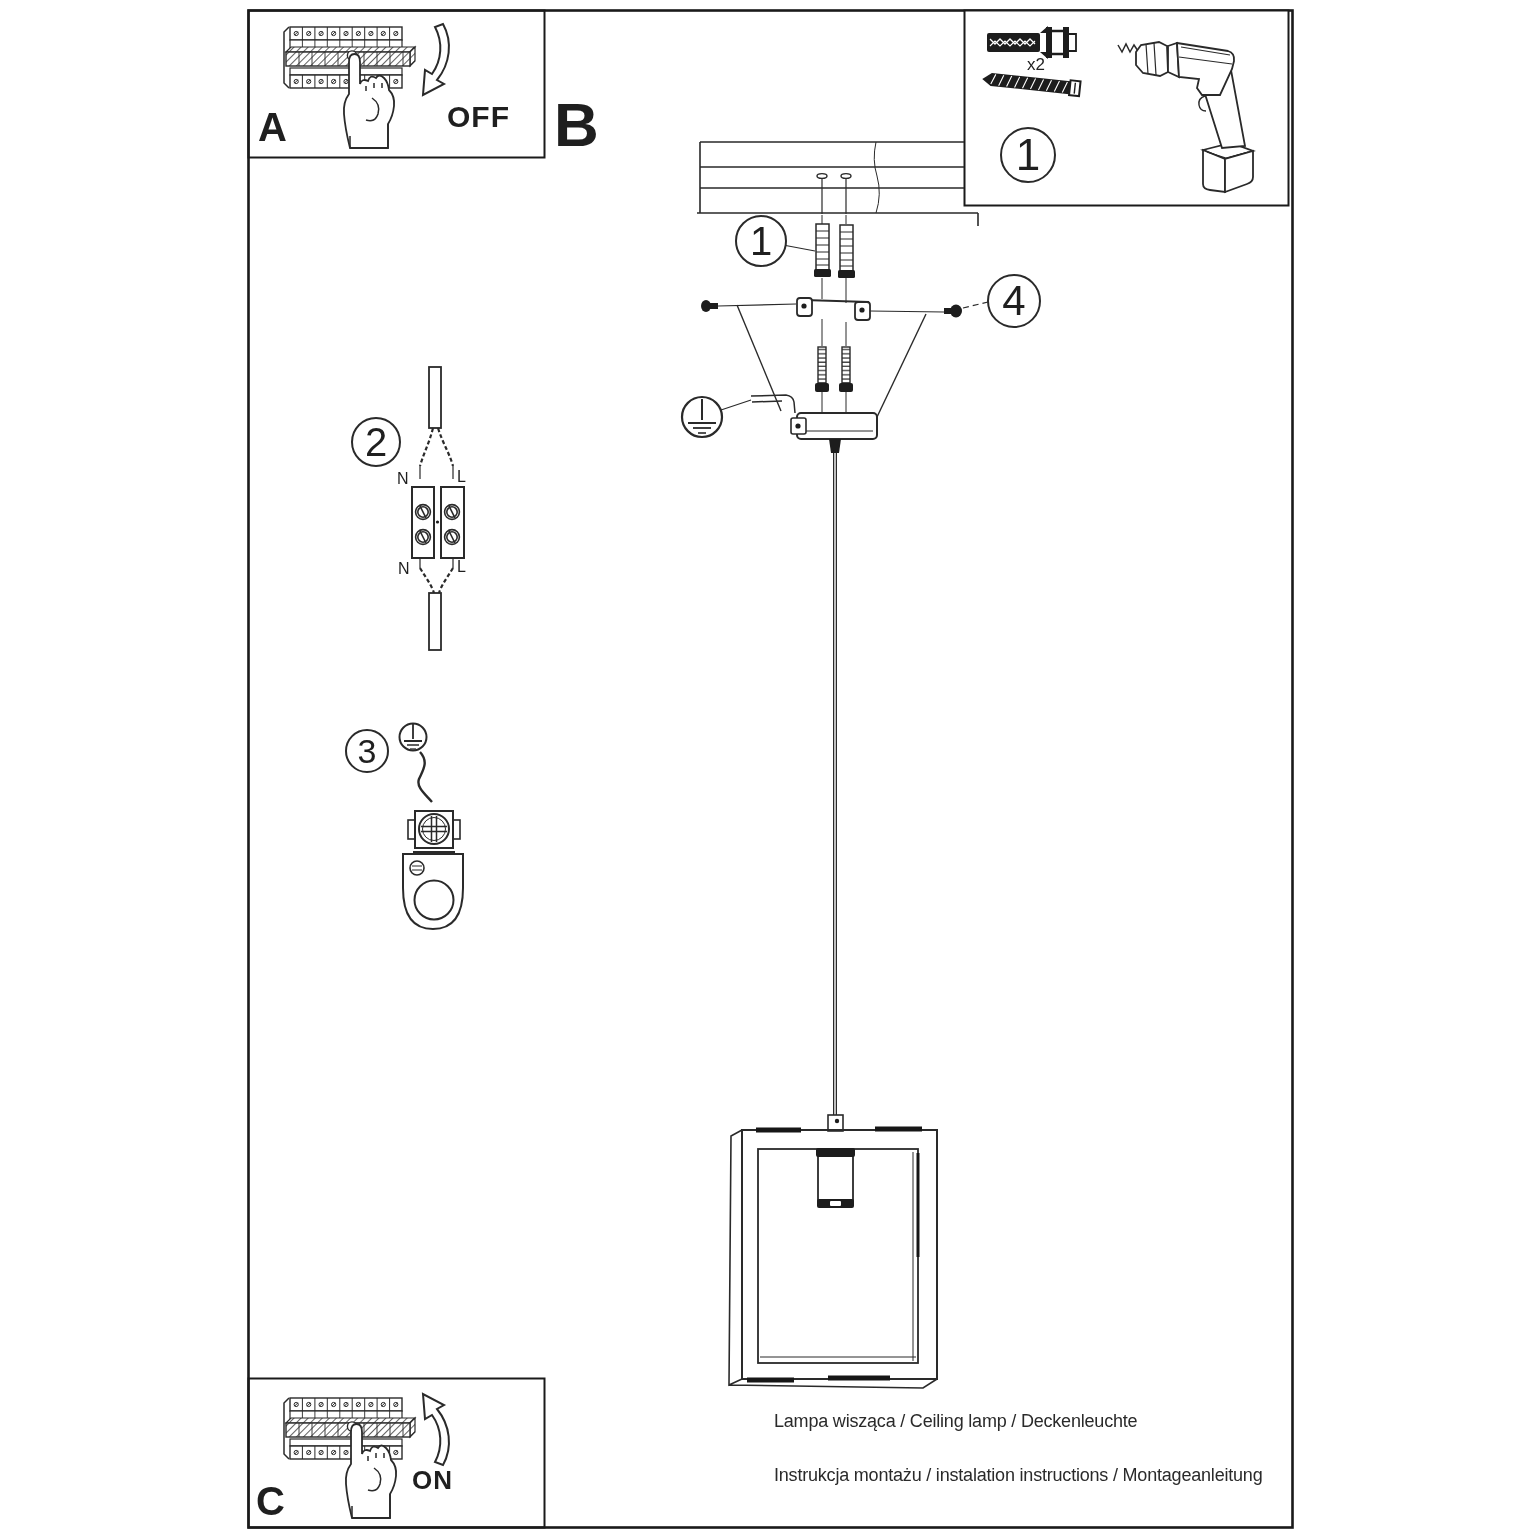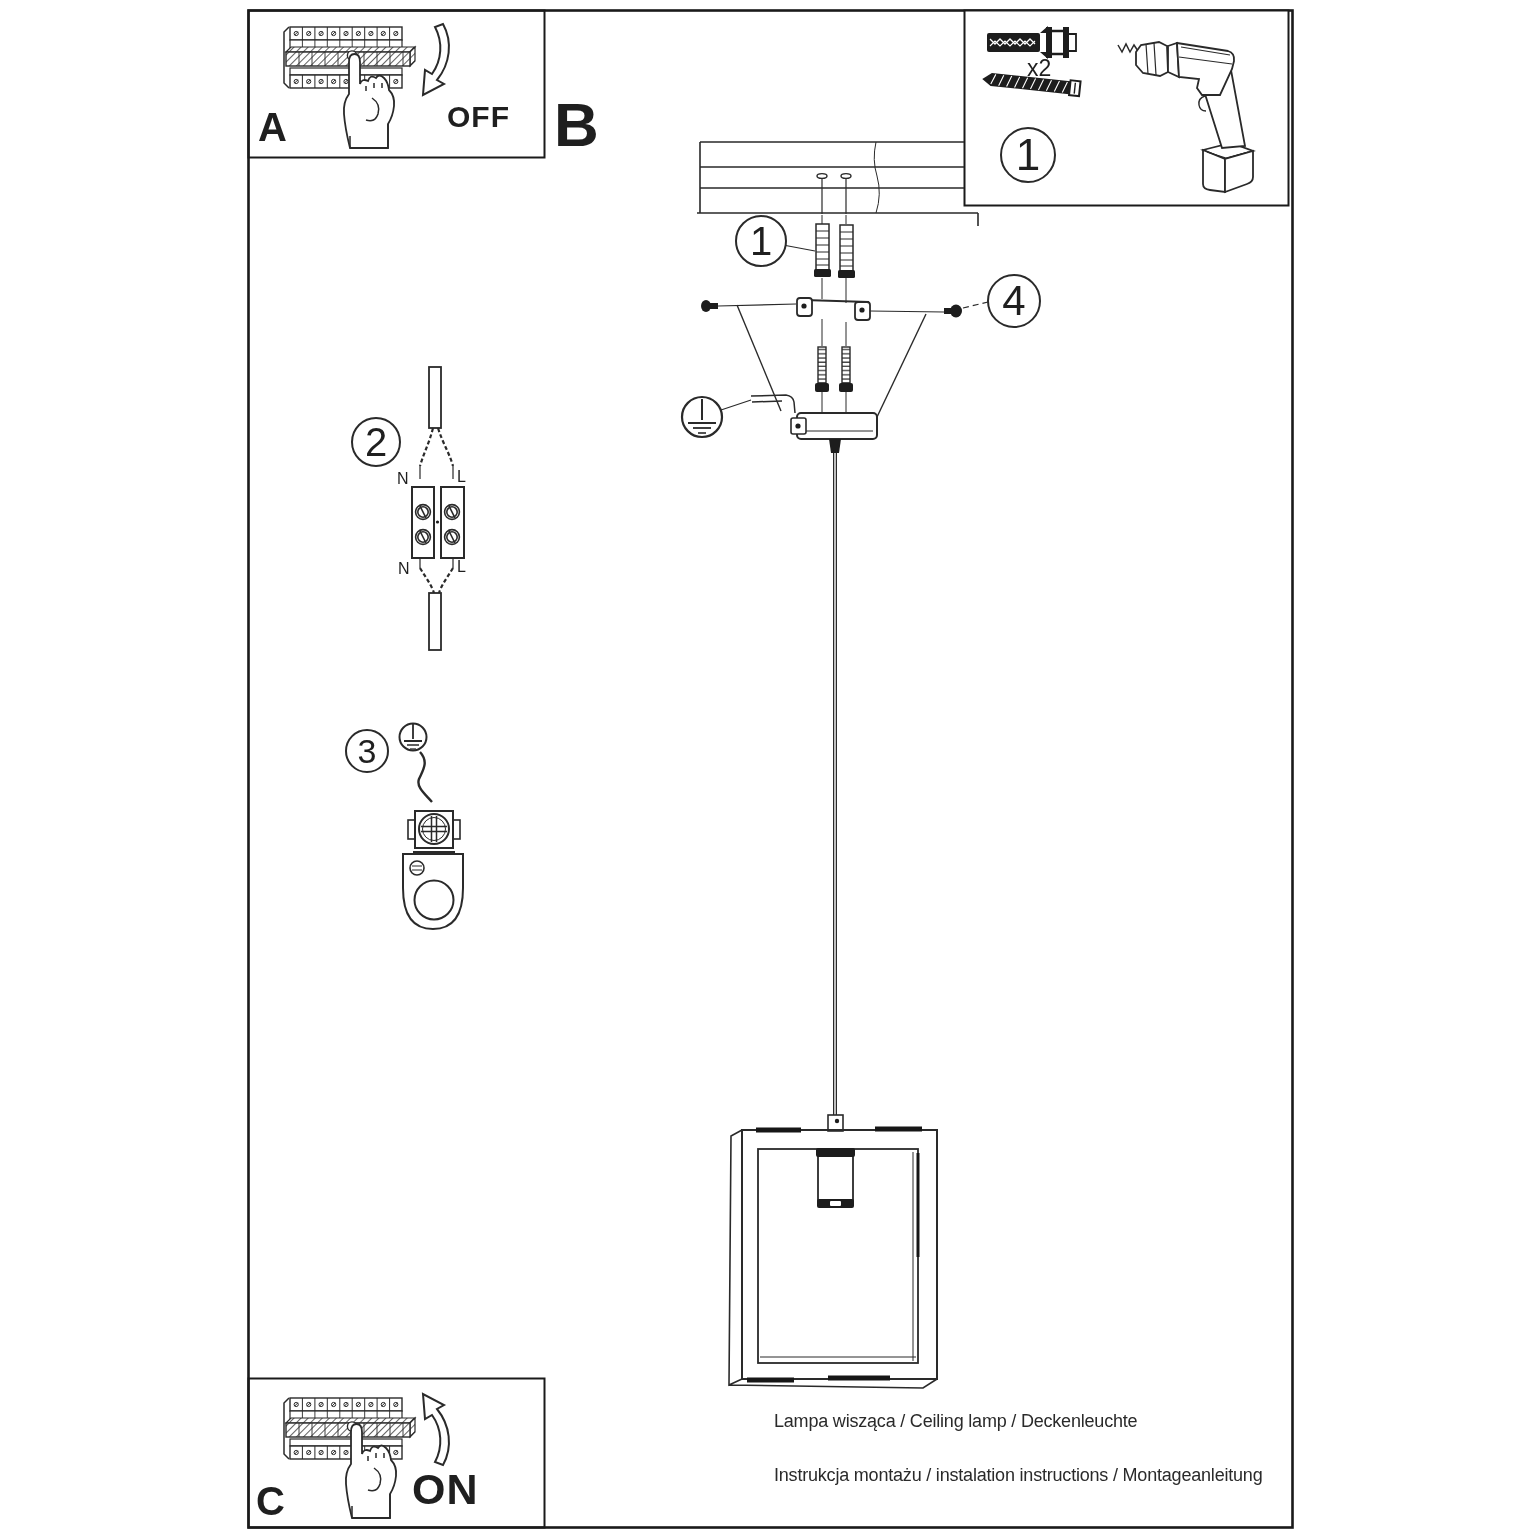--- a/index.html
+++ b/index.html
@@ -257,23 +257,23 @@
   <use href="#breaker" x="280" y="1396"></use>
   <path d="M443,1465 C453,1447 450,1425 437,1409 L444,1405 L423,1394 L425,1419 L432,1415 C442,1429 443,1447 435,1462 Z" fill="#fff" stroke="#2a2a2a" stroke-width="2"></path>
   <use href="#hand" x="338" y="1420"></use>
 </svg>
 
 <span class="t" style="left:258px;top:106px;font-size:40px;font-weight:700;">A</span>
 <span class="t" style="left:554px;top:92px;font-size:62px;font-weight:700;">B</span>
 <span class="t" style="left:256px;top:1480px;font-size:40px;font-weight:700;">C</span>
 
 <span class="t" style="left:412px;top:101px;font-size:30px;font-weight:700;letter-spacing:1px;margin-left:35px;">OFF</span>
-<span class="t" style="left:412px;top:1467px;font-size:43px;font-weight:700;letter-spacing:1px;">ON</span>
-
-<span class="t" style="left:1027px;top:56px;font-size:23px;">x2</span>
+<span class="t" style="left:412px;top:1467px;font-size:26px;font-weight:700;letter-spacing:1px;">ON</span>
+
+<span class="t" style="left:1027px;top:56px;font-size:17px;">x2</span>
 
 <span class="t" style="left:397px;top:471px;font-size:16px;">N</span>
 <span class="t" style="left:457px;top:469px;font-size:16px;">L</span>
 <span class="t" style="left:398px;top:561px;font-size:16px;">N</span>
 <span class="t" style="left:457px;top:559px;font-size:16px;">L</span>
 
 <div class="callout" style="left:1000px;top:127px;width:52px;height:52px;font-size:44px;">1</div>
 <div class="callout" style="left:735px;top:215px;width:48px;height:48px;font-size:40px;">1</div>
 <div class="callout" style="left:987px;top:274px;width:50px;height:50px;font-size:42px;">4</div>
 <div class="callout" style="left:351px;top:417px;width:46px;height:46px;font-size:40px;">2</div>

